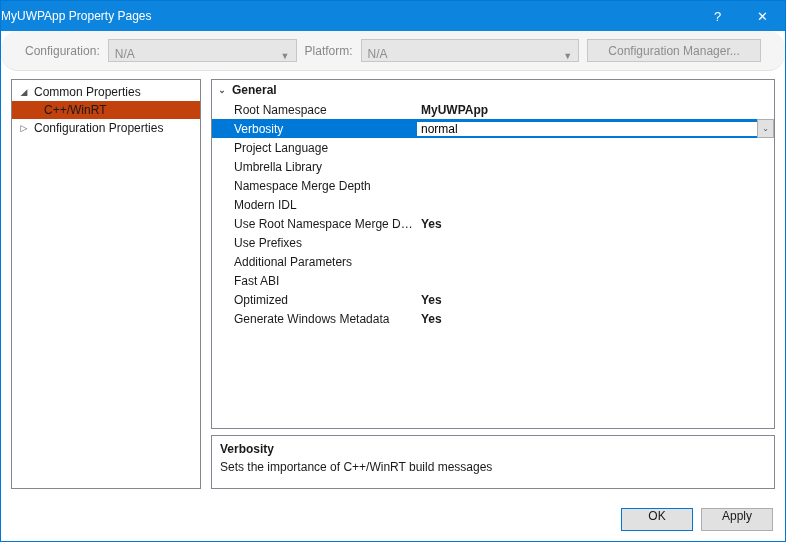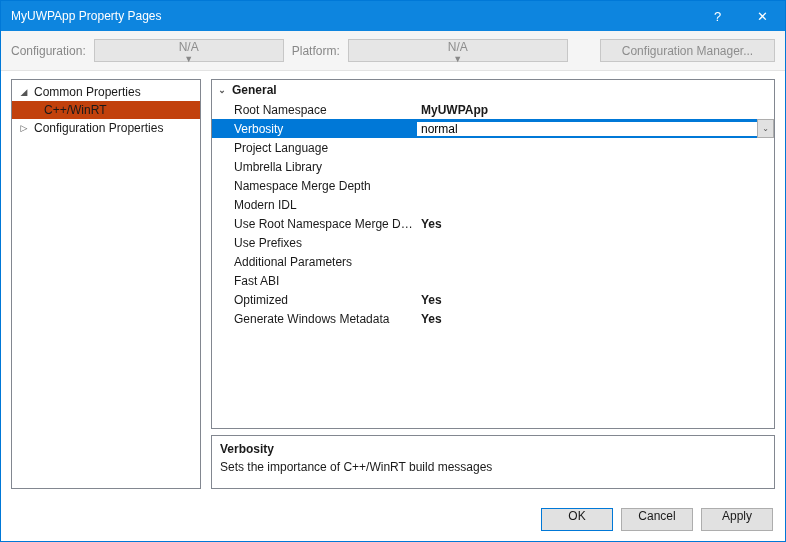--- a/index.html
+++ b/index.html
@@ -17,50 +17,49 @@
     display: flex;
     flex-direction: column;
     background: #fff;
   }
   .titlebar {
     background: #0d85df;
     color: #fff;
     height: 30px;
     display: flex;
     align-items: center;
-    padding-left: 10px;
   }
   .titlebar .title { flex: 1; font-size: 12px; }
   .titlebar .btn {
     width: 45px;
     height: 30px;
     display: flex;
     align-items: center;
     justify-content: center;
     font-size: 13px;
   }
   .toolbar {
     display: flex;
     align-items: center;
     gap: 8px;
-    padding: 8px 10px;
+    padding: 8px 24px;
     background: #f5f5f5;
     border-bottom: 1px solid #e3e3e3;
+    border-radius: 17px;
   }
   .toolbar label { color: #888; }
   .combo {
     display: flex;
-    align-items: center;
+    align-items: flex-end;
     justify-content: space-between;
     height: 23px;
     border: 1px solid #c7c7c7;
     background: #e6e6e6;
     color: #8d8d8d;
     padding: 0 6px;
-    flex-direction: column;
   }
   .combo .arrow { font-size: 9px; color:#888; }
   #cfgCombo { width: 190px; }
   #platCombo { width: 220px; }
   .cfgmgr {
     width: 175px;
     height: 23px;
     border: 1px solid #c7c7c7;
     background: #e6e6e6;
     color: #8d8d8d;
@@ -286,20 +285,17 @@
       </div>
     </div>
 
   </div>
 
   <div class="footer">
     <div class="btnf default">
         <span>OK</span>
       </div>
     <div class="btnf">
-        <span>Cancel</span>
-      </div>
-    <div class="btnf">
         <span>Apply</span>
       </div>
   </div>
 
 </div>
 
 </body></html>

